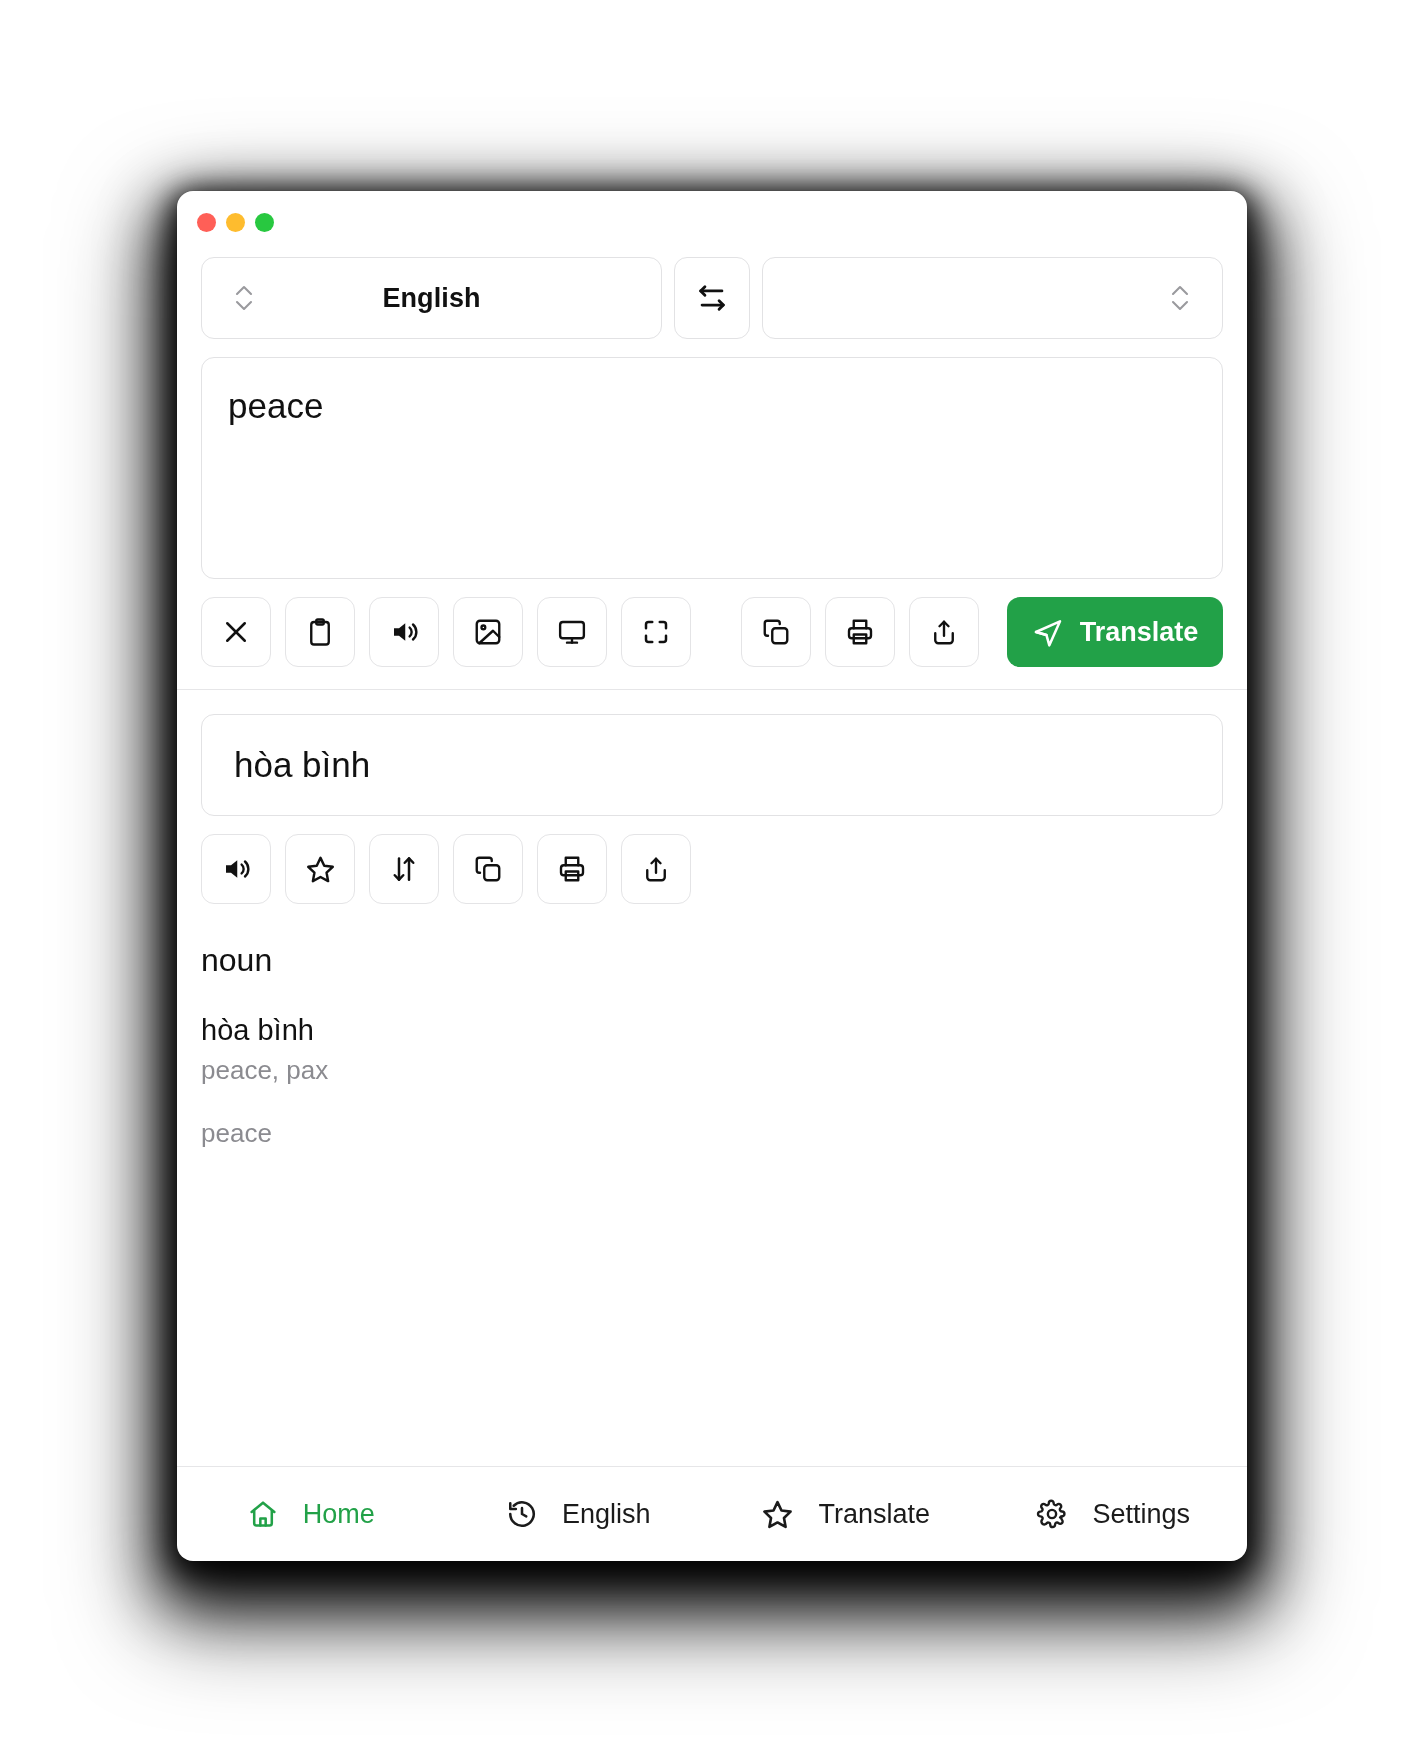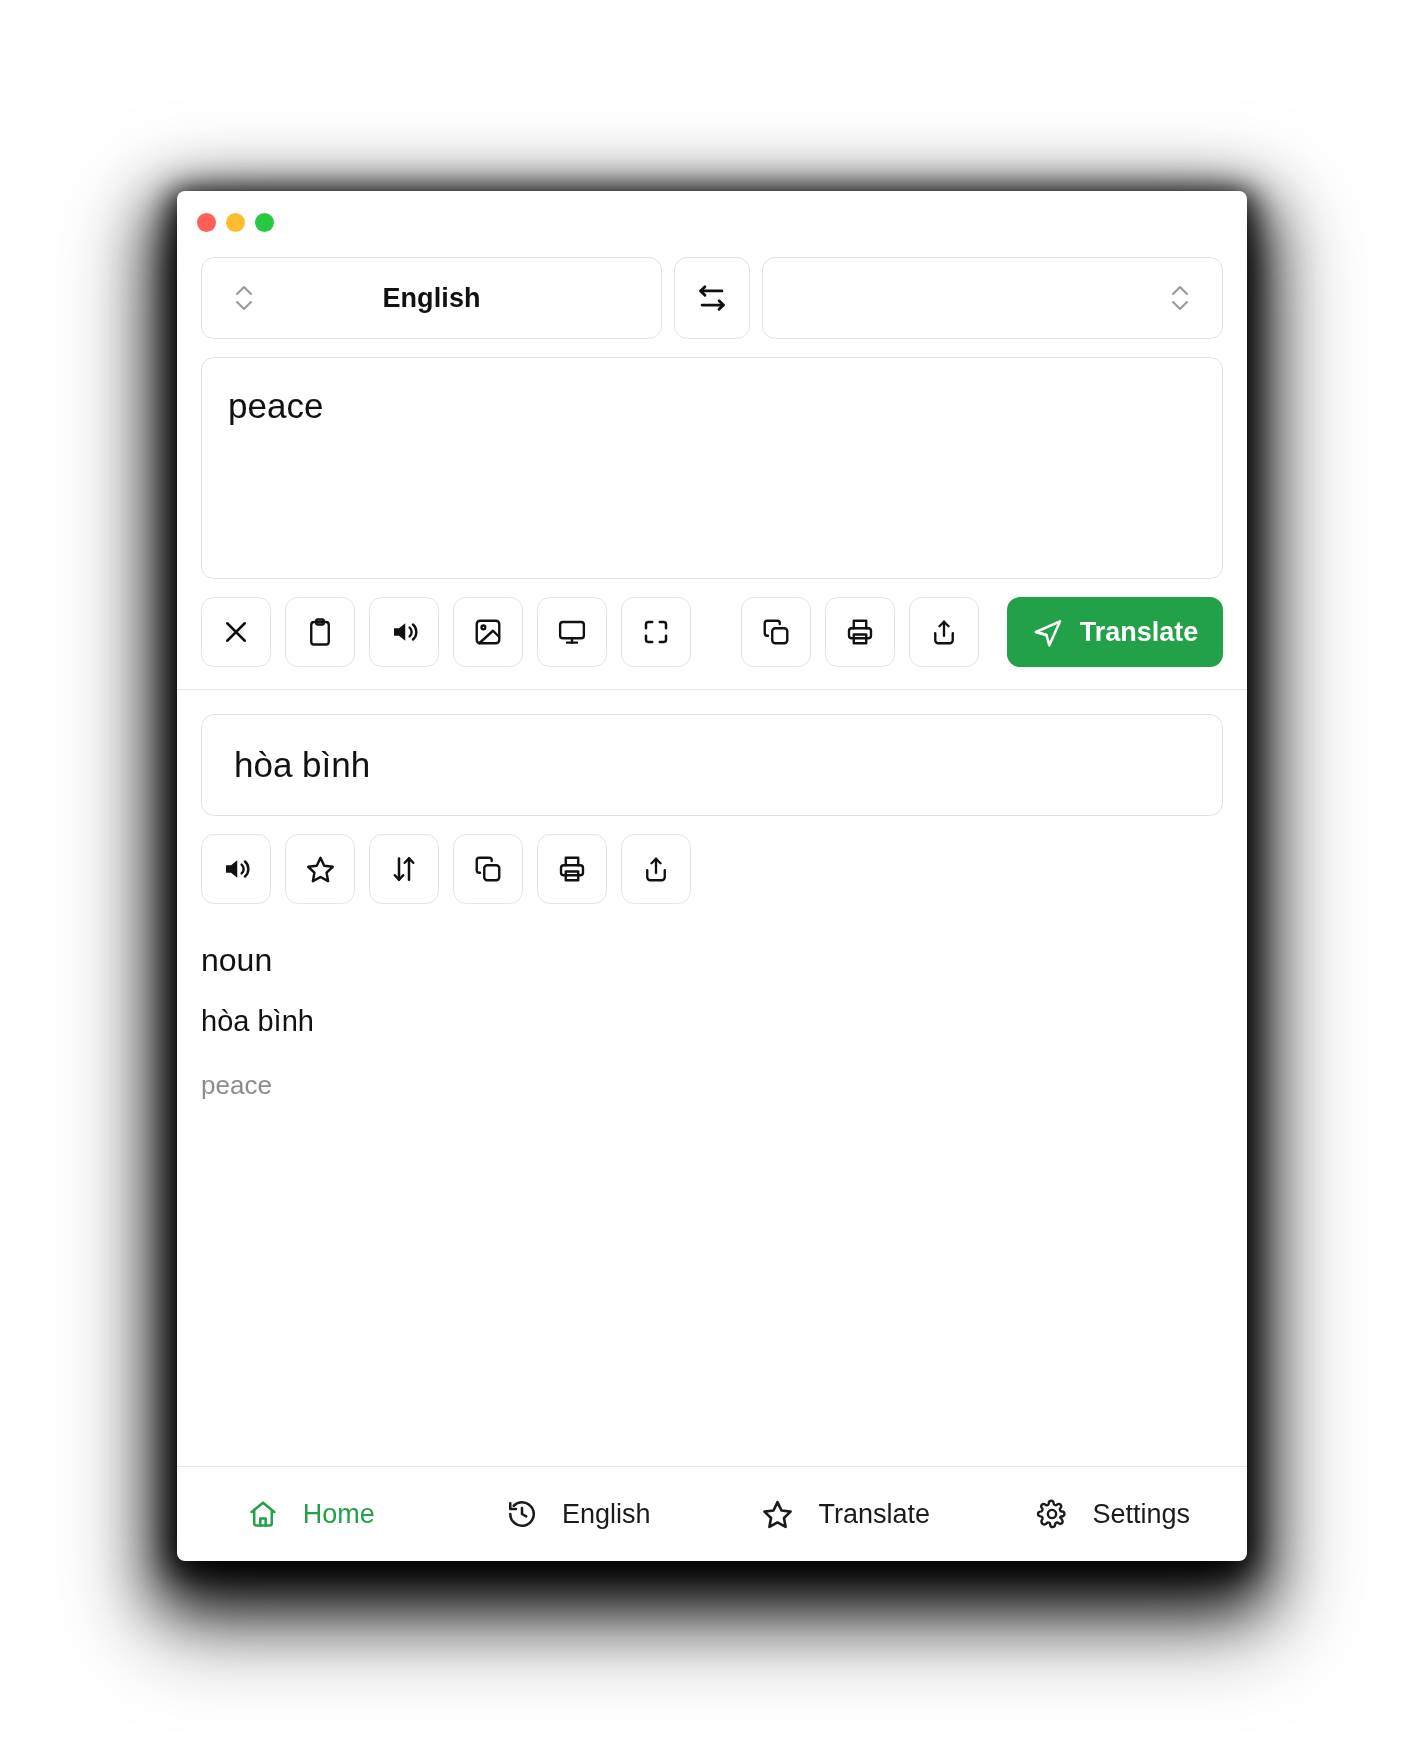--- a/index.html
+++ b/index.html
@@ -21,21 +21,21 @@
     align-items: center;
     justify-content: center;
   }
 
   
   .window {
     position: relative;
     width: 1070px;
     height: 1370px;
     background: #ffffff;
-    border-radius: 8px;
+    border-radius: 16px;
     box-shadow:
       0 0 0 1px rgba(0,0,0,0.05),
       0 26px 60px 14px rgba(0,0,0,0.92),
       0 6px 28px 6px rgba(0,0,0,0.85),
       0 40px 90px 26px rgba(0,0,0,0.55);
     overflow: hidden;
     display: flex;
     flex-direction: column;
   }
 
@@ -190,21 +190,21 @@
 
   
   .dict {
     margin: 38px 24px 0 24px;
     flex: 1 1 auto;
     overflow: hidden;
   }
   .pos {
     font-size: 32px;
     color: #111;
-    margin-bottom: 26px;
+    margin-bottom: 35px;
   }
   .entry { margin-bottom: 32px; }
   .entry:last-child { margin-bottom: 0; }
   .entry-term {
     font-size: 29px;
     color: #111;
     margin-bottom: 8px;
   }
   .entry-gloss {
     font-size: 26px;
@@ -462,20 +462,21 @@
         </span>
       </div>
 
     </div>
 
     <div class="dict">
       <div class="pos">noun</div>
 
       <div class="entry">
         <div class="entry-term">hòa bình</div>
+        <div class="entry-gloss">peace, pax</div>
       </div>
 
       <div class="entry">
       </div>
 
       <div class="entry">
         <div class="entry-gloss">peace</div>
       </div>
     </div>
 

